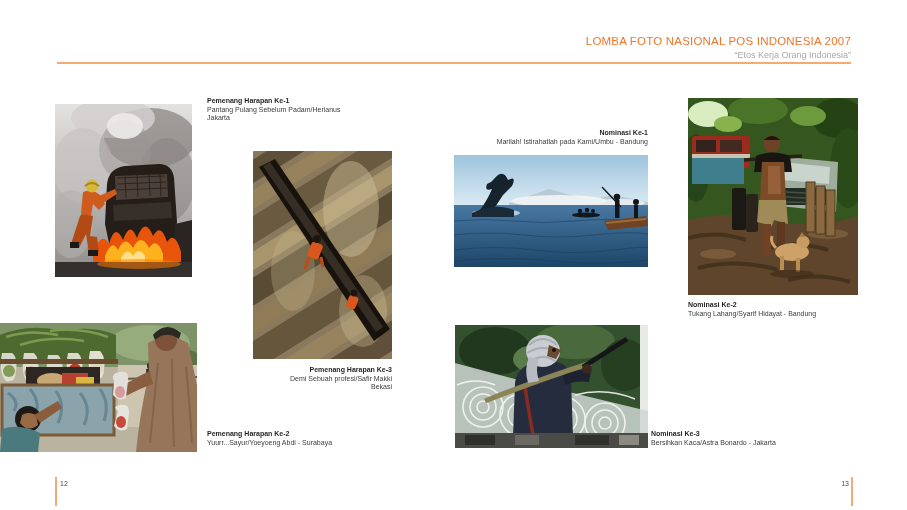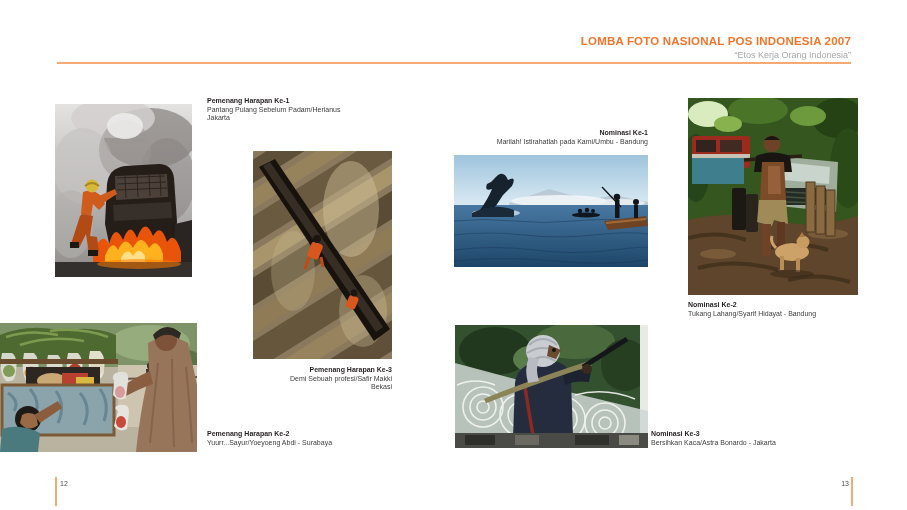--- a/index.html
+++ b/index.html
@@ -2,21 +2,21 @@
 <html><head>
 <meta charset="utf-8">
 <style>
   html,body{margin:0;padding:0;}
   body{
     width:907px;height:510px;background:#ffffff;position:relative;
     font-family:"Liberation Sans",sans-serif;overflow:hidden;
   }
   .abs{position:absolute;}
   
-  .hdr-title{right:56px;top:35px;font-size:11.5px;font-weight:700;color:#f0752b;letter-spacing:.2px;text-align:right;margin-left:44px;}
+  .hdr-title{right:56px;top:35px;font-size:11.5px;font-weight:400;color:#f0752b;letter-spacing:.2px;text-align:right;margin-left:44px;}
   .hdr-sub{right:56px;top:50px;font-size:9px;color:#a7a9ac;text-align:left;}
   .hdr-rule{left:57px;top:62px;width:794px;height:2px;background:#f4a977;}
   
   figure.photo{margin:0;padding:0;overflow:hidden;}
   figure.photo svg{display:block;width:100%;height:100%;}
   .ph-fire{left:55px;top:104px;width:137px;height:173px;}
   .ph-bridge{left:253px;top:151px;width:139px;height:208px;}
   .ph-whale{left:454px;top:155px;width:194px;height:112px;}
   .ph-lahang{left:688px;top:98px;width:170px;height:197px;}
   .ph-sayur{left:0px;top:323px;width:197px;height:129px;}

